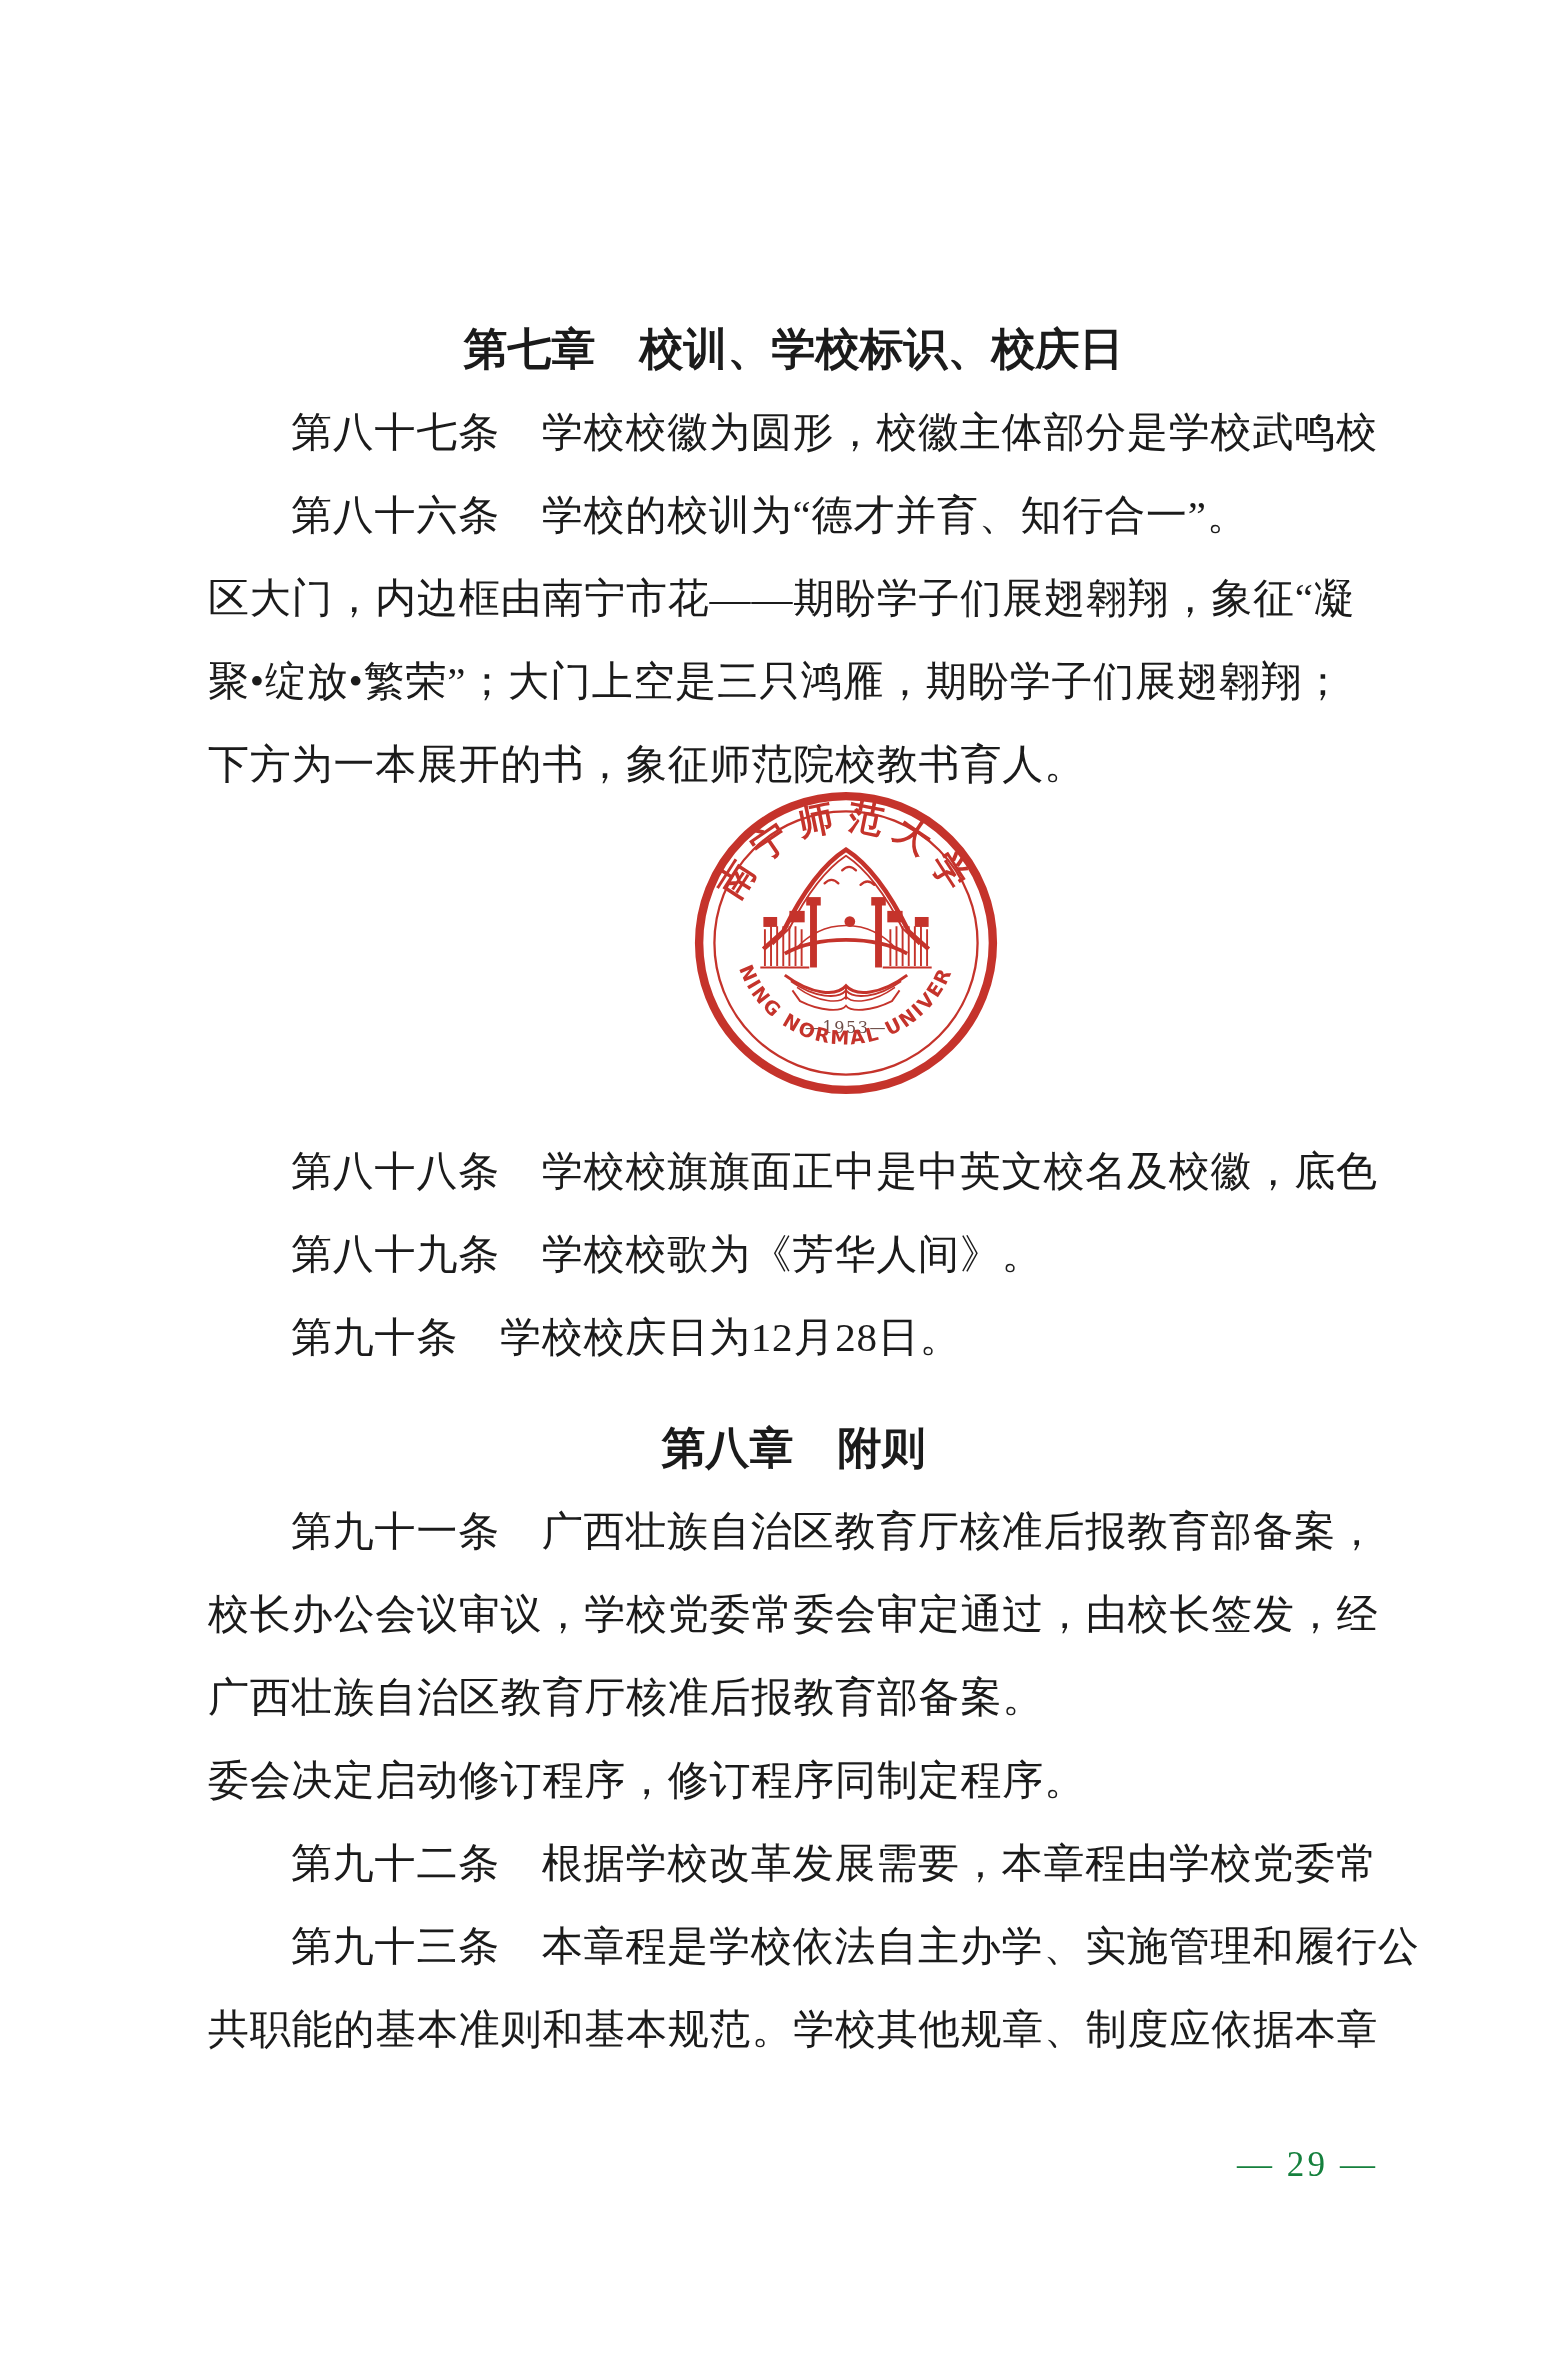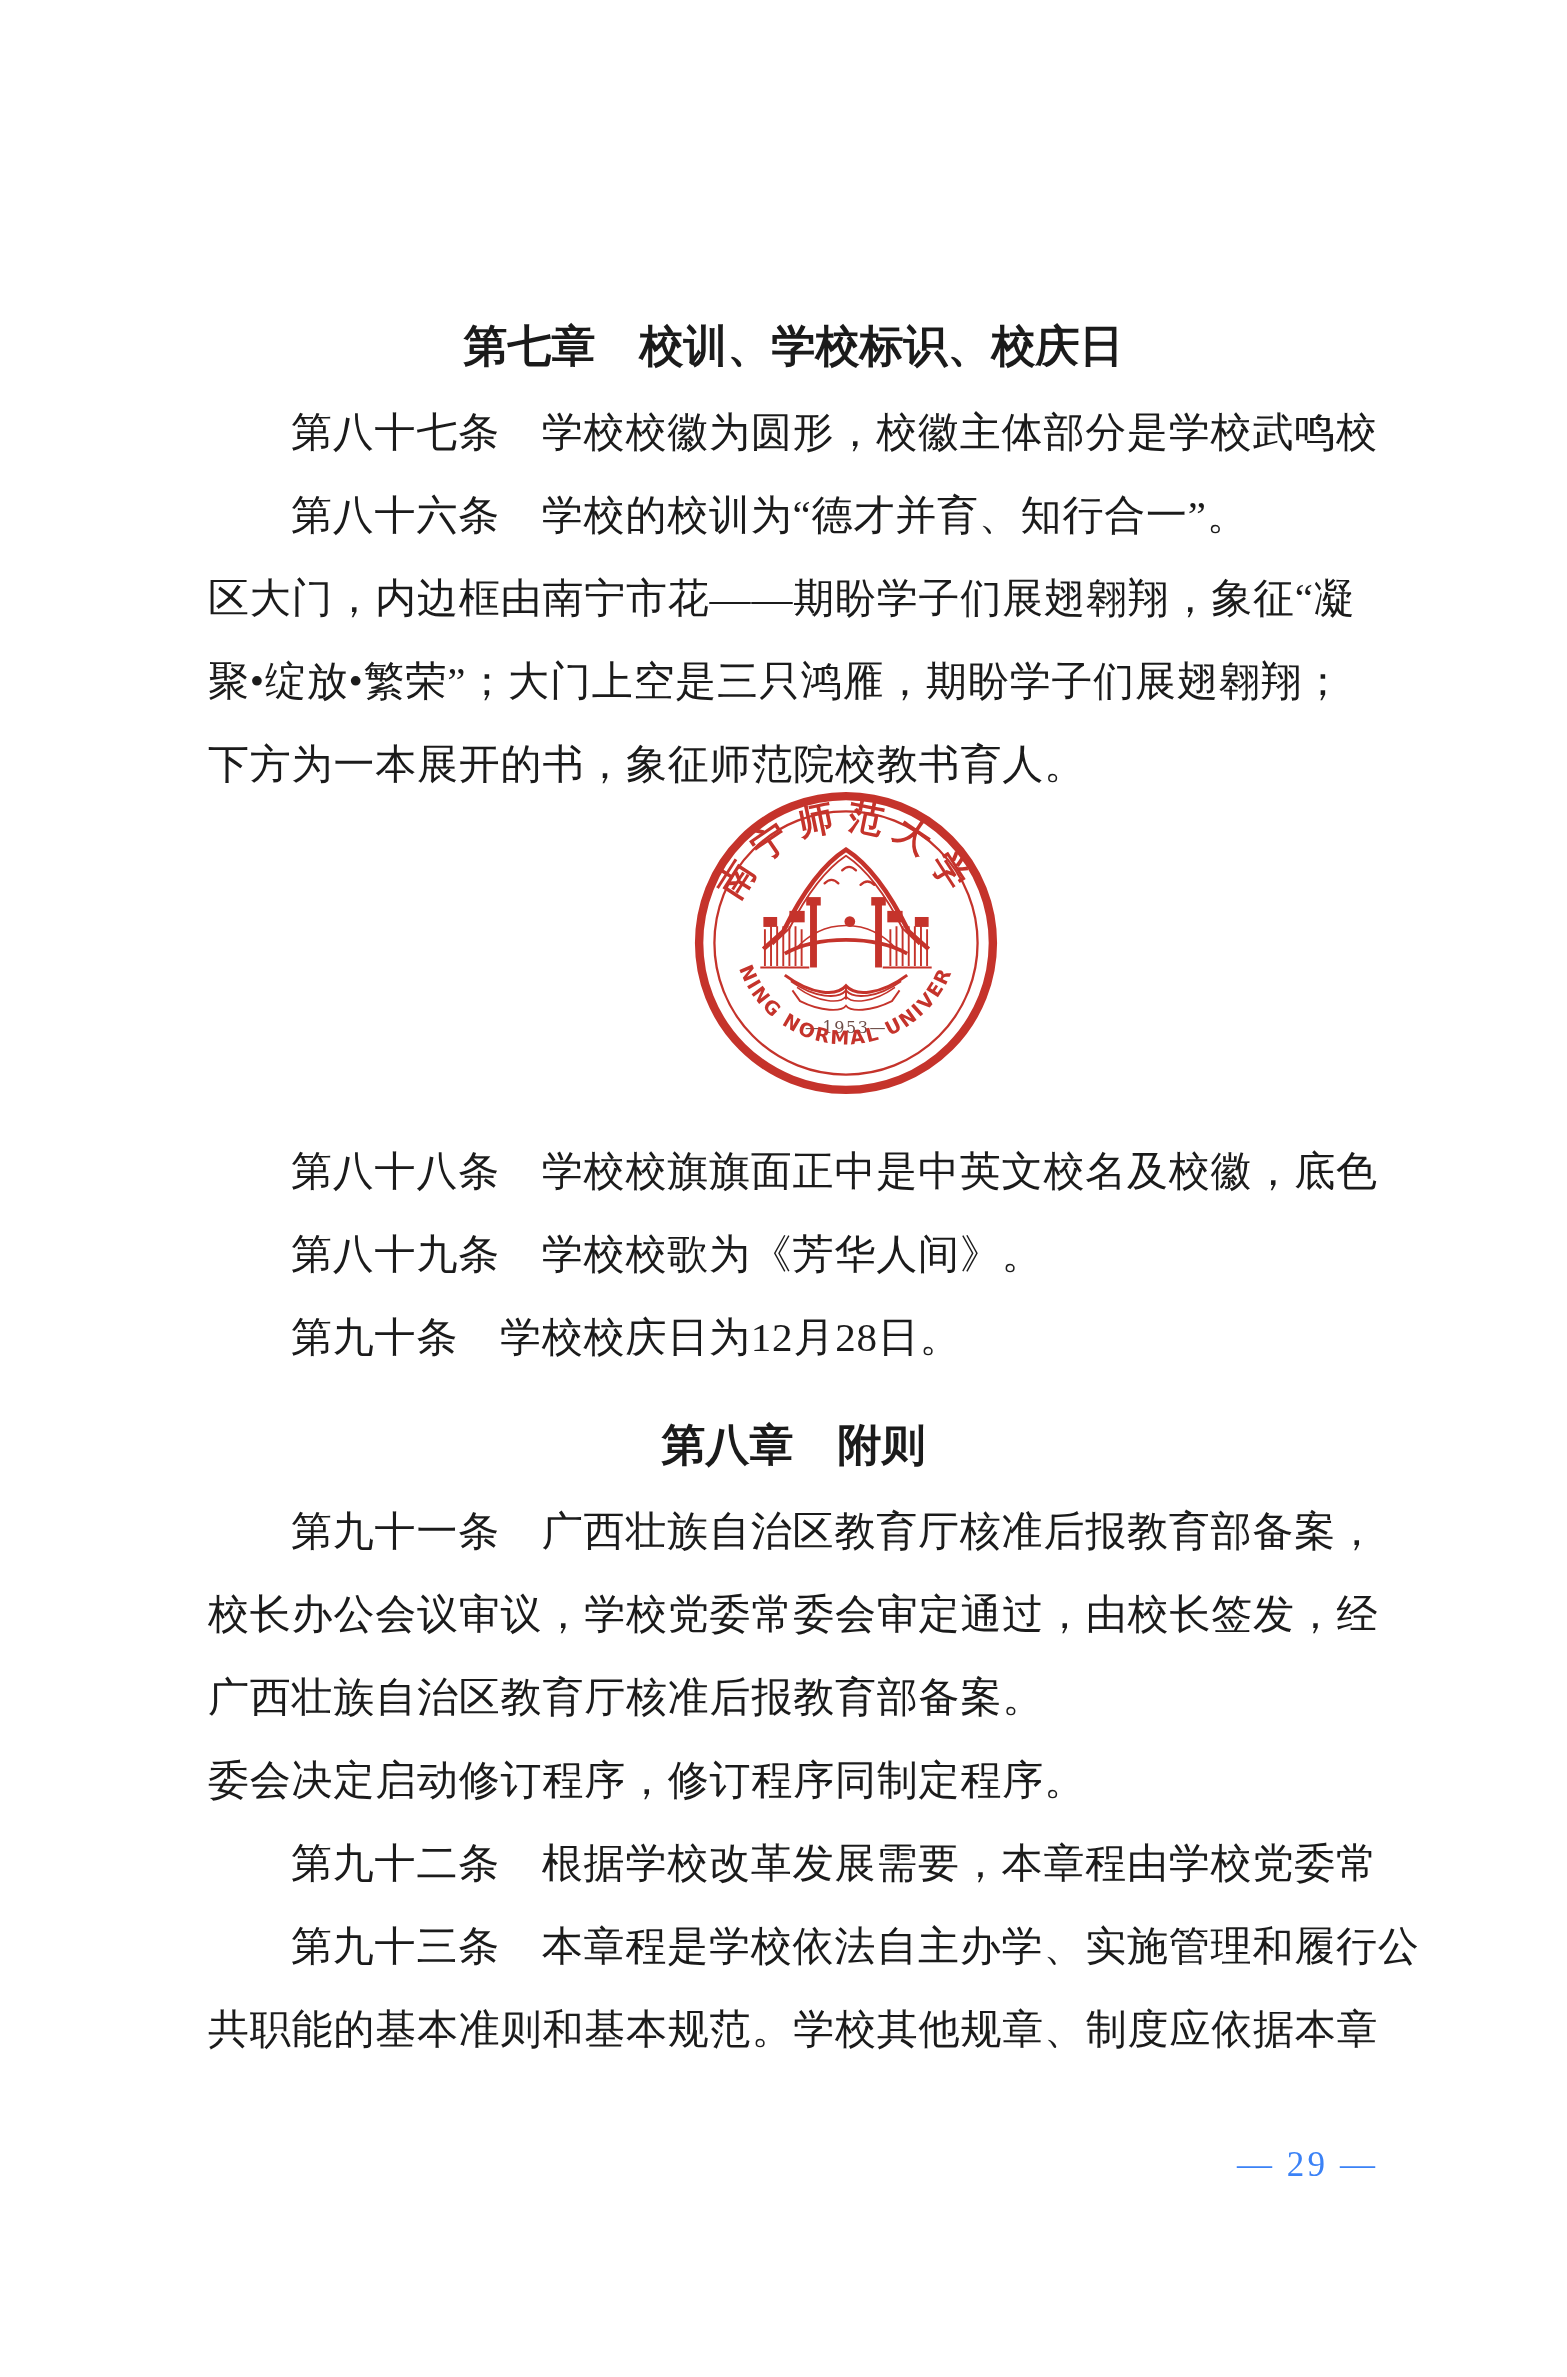--- a/index.html
+++ b/index.html
@@ -11,21 +11,21 @@
     font-family:"Liberation Serif","DejaVu Serif",serif;
     color:#1b1b1b;
   }
   .content{
     position:absolute;
     left:208px;top:0;
     width:1171px;
     padding-top:308px;
   }
   .chapter-title{
-    font-family:Liberation Mono, monospace;
+    font-family:Liberation Serif, serif;
     font-weight:700;
     font-size:44px;
     line-height:83px;
     height:83px;
     text-align:center;
     white-space:nowrap;
   }
   .ch8-title{margin-top:28px;}
   .ln{
     font-size:41px;
@@ -43,21 +43,21 @@
     justify-content:center;
   }
   .seal-row svg{transform:translateX(52px);}
   .page-number{
     position:absolute;
     top:2143px;
     right:190px;
     font-size:35px;
     line-height:43px;
     letter-spacing:3.1px;
-    color:#3b82f6;
+    color:#15803d;
     white-space:nowrap;
   }
 </style>
 </head>
 <body>
 
 <div class="page">
   <div class="content">
 
     <div class="chapter-title">第七章　校训、学校标识、校庆日</div>

